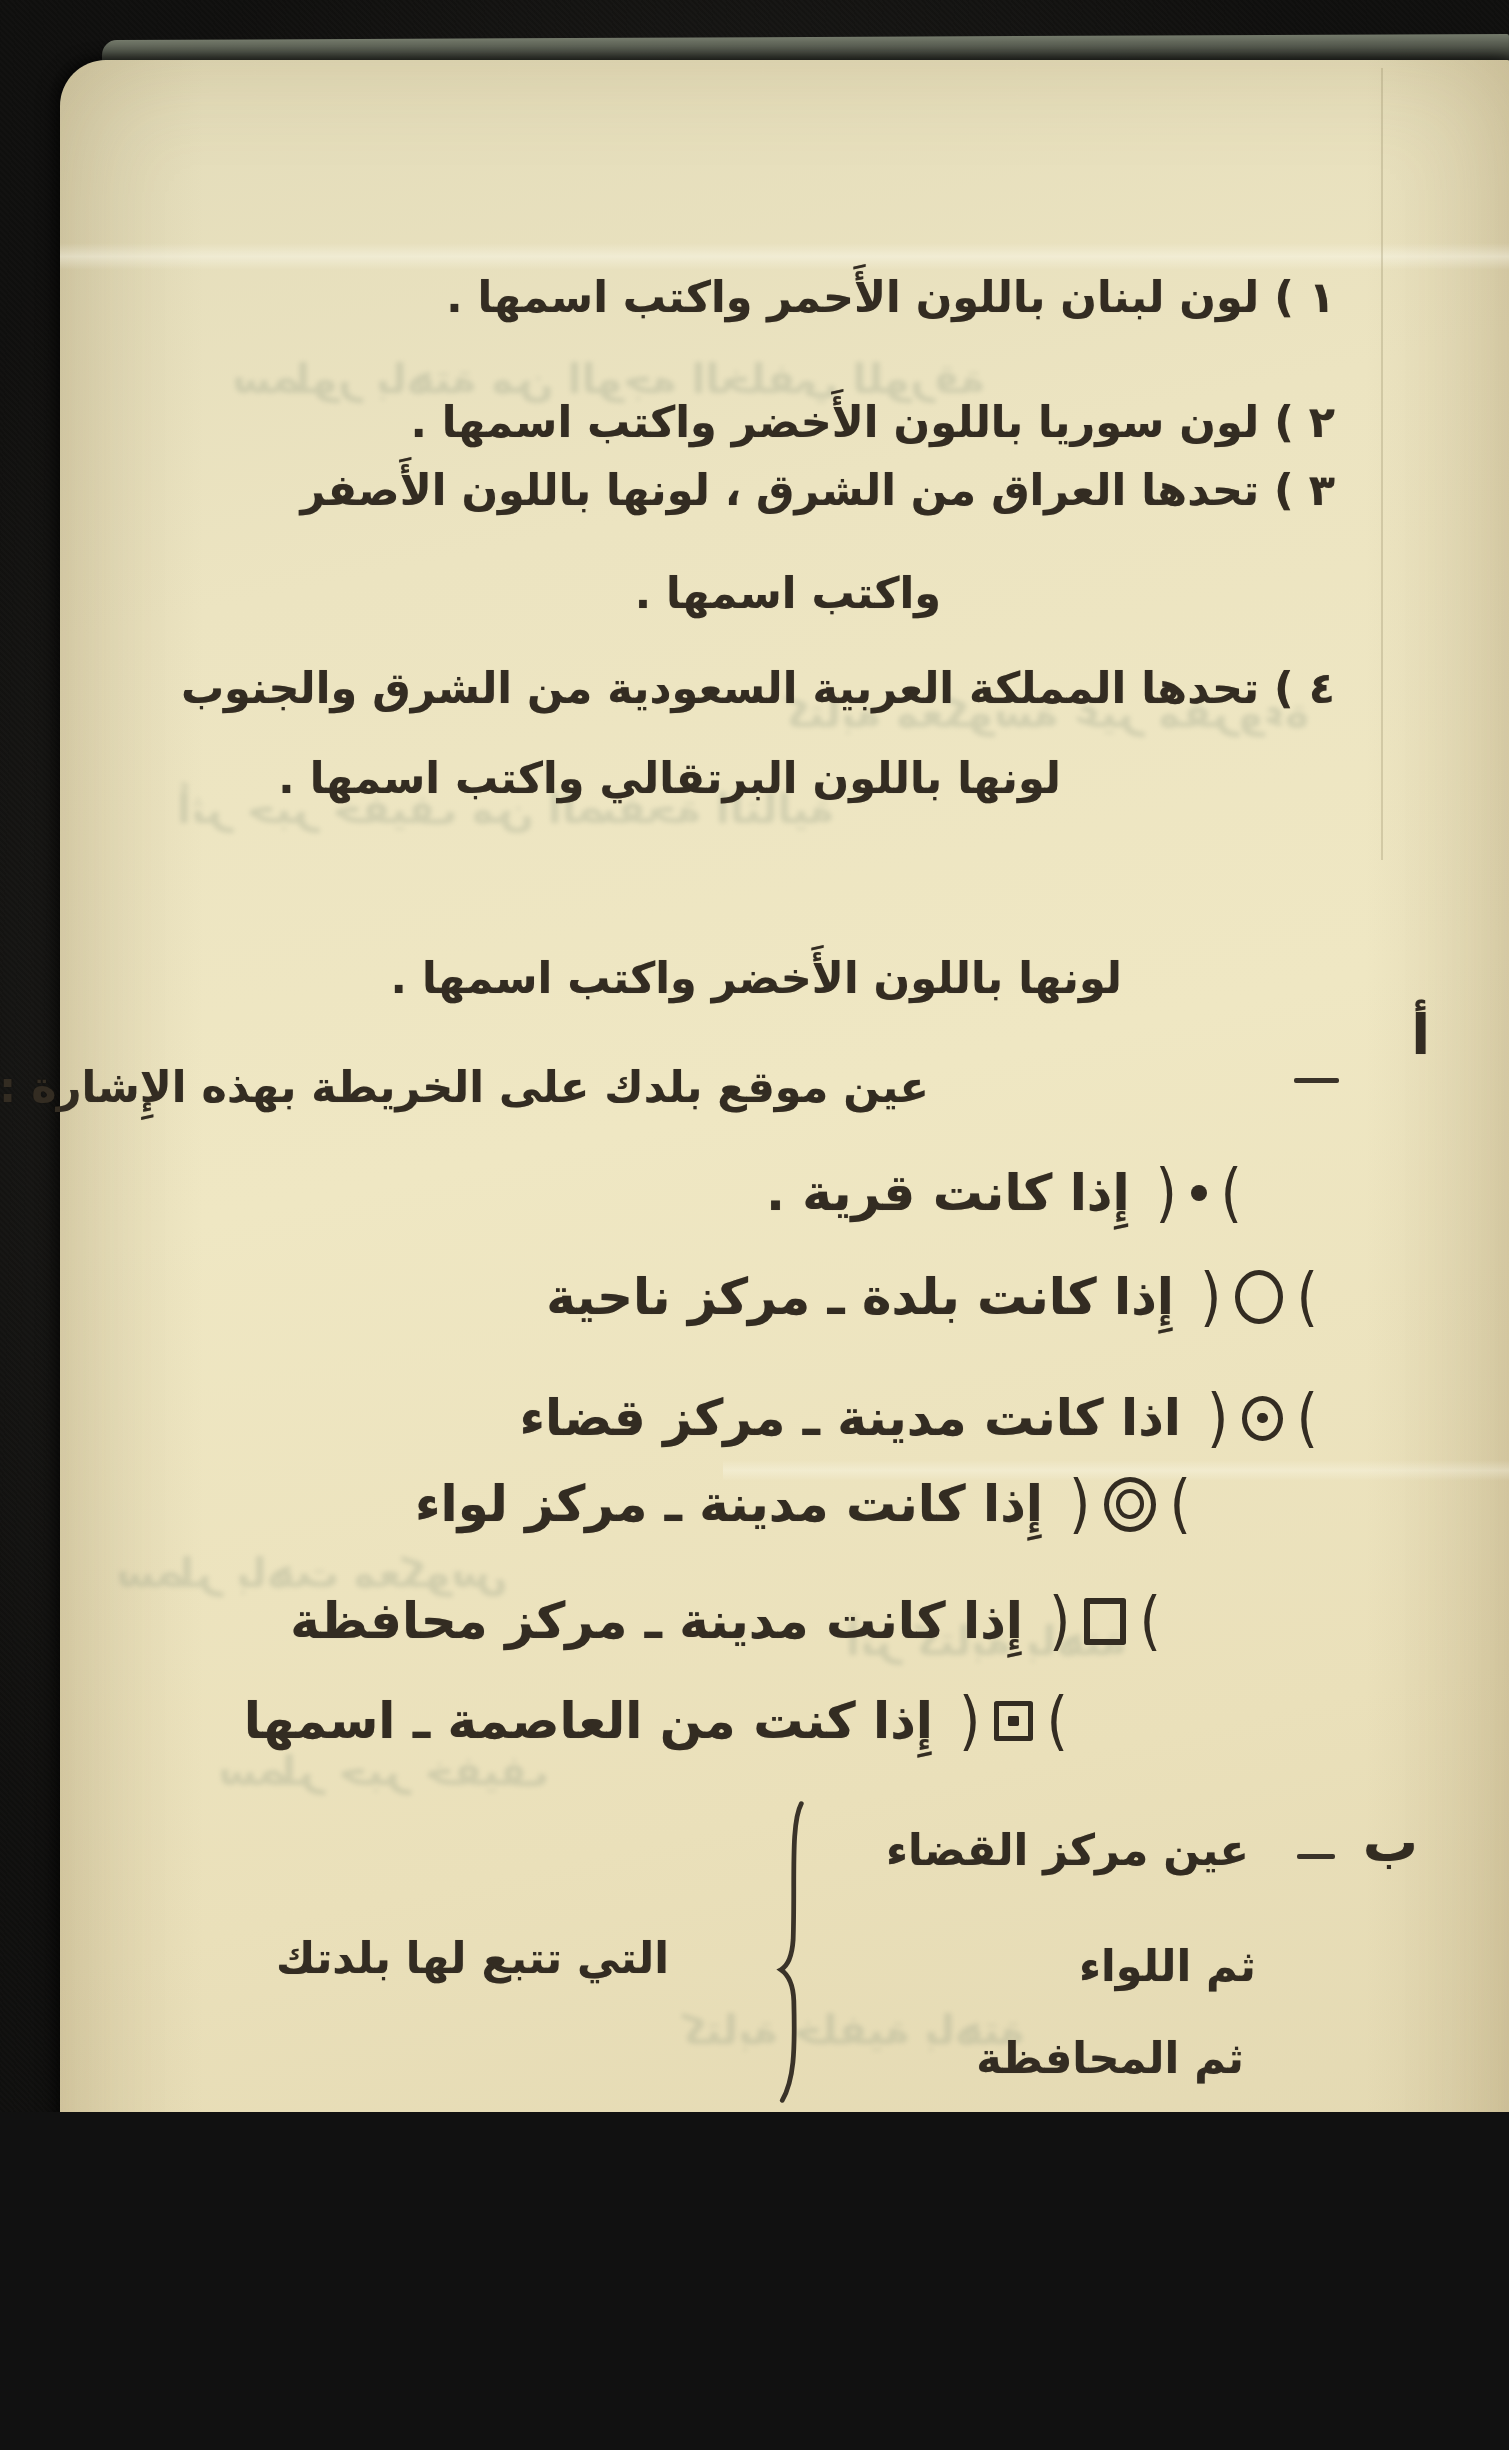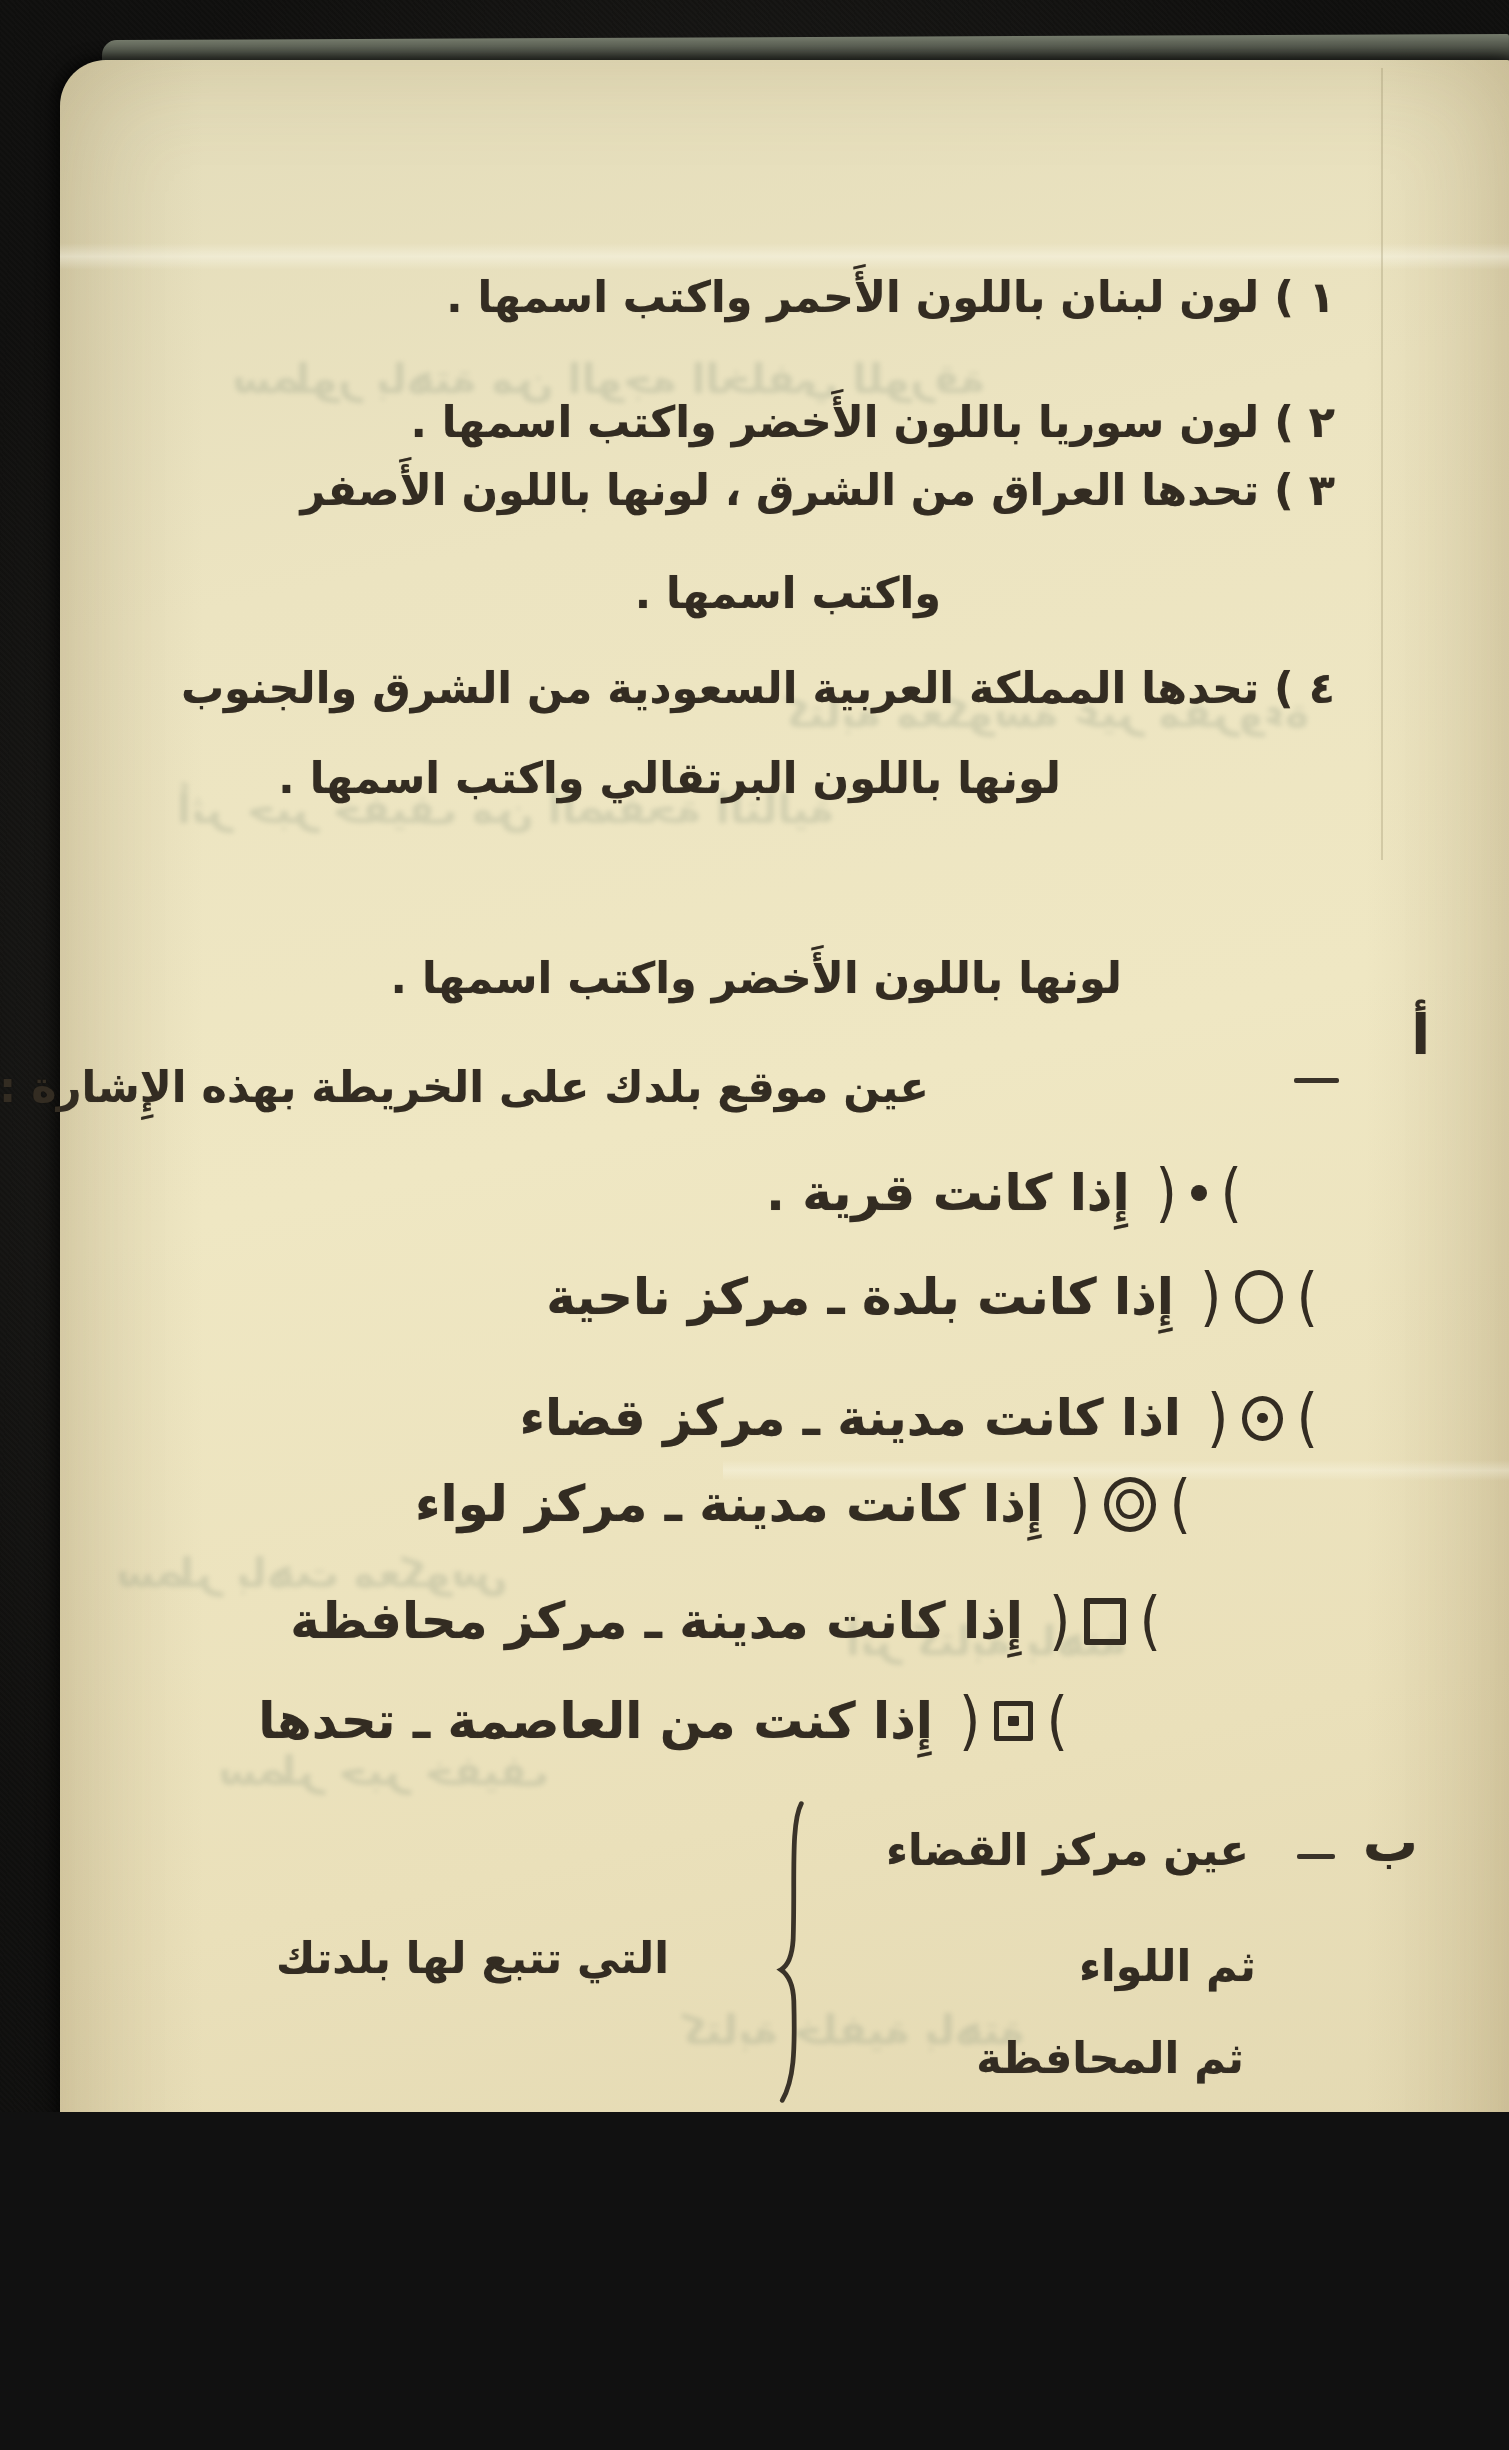--- a/index.html
+++ b/index.html
@@ -176,21 +176,21 @@
   </div>
 
   <div class="legend-row" style="right:442px;top:1688px;">
     <span class="paren">(</span>
     <span class="symwrap">
         <span class="sym-square-dot">
           <span class="inner-dot"></span>
         </span>
       </span>
     <span class="paren">)</span>
-    <span class="legend-text">إِذا كنت من العاصمة ـ تحدها</span>
+    <span class="legend-text">إِذا كنت من العاصمة ـ اسمها</span>
   </div>
 
   <div class="marker" style="right:92px;top:1810px;font-size:55px;">ب</div>
   <div class="dashbar" style="right:175px;top:1854px;width:38px;"></div>
   <div class="tline" style="right:261px;top:1817px;">عين مركز القضاء</div>
   <div class="tline" style="right:254px;top:1933px;">ثم اللواء</div>
   <div class="tline" style="right:266px;top:2025px;">ثم المحافظة</div>
 
   <svg class="brace-svg" style="left:770px;top:1799px;" width="49" height="306" viewBox="0 0 72 448">
     <path d="M 46 6 C 30 36, 37 118, 34 206 C 32 236, 23 246, 16 250 C 25 256, 34 268, 35 296 C 37 372, 35 412, 18 442" fill="none" stroke="#3a3329" stroke-width="7" stroke-linecap="round"></path>

